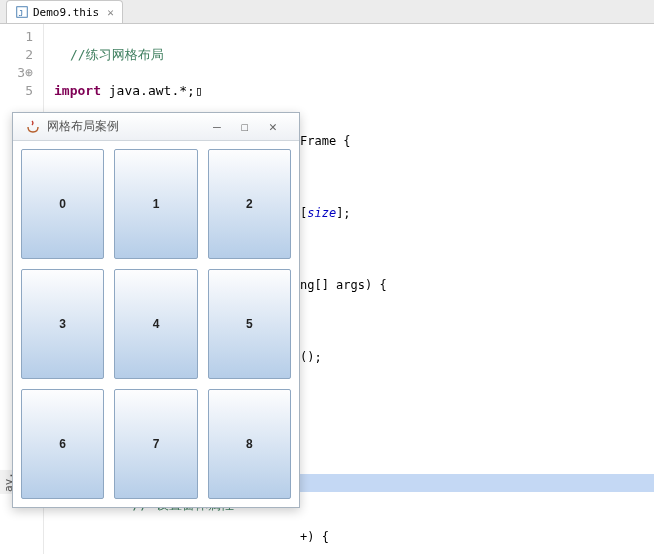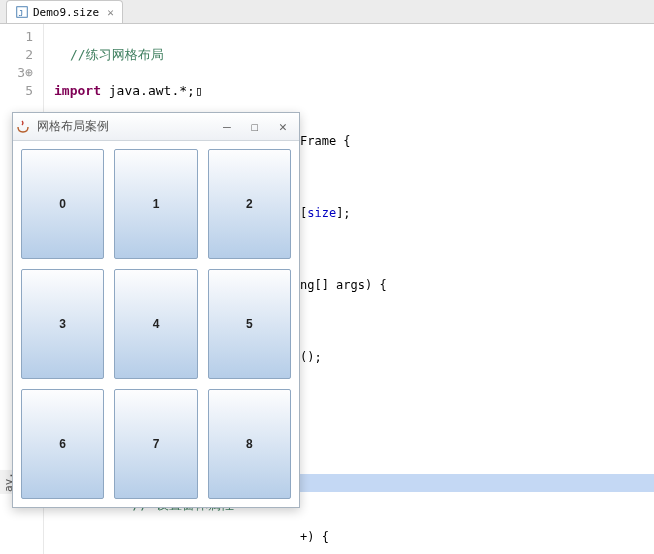--- a/index.html
+++ b/index.html
@@ -51,40 +51,40 @@
   text-align: center;
 }
 .code {
   padding: 4px 0 4px 10px;
   line-height: 18px;
   white-space: pre;
   color: #000;
 }
 .kw { color: #7f0055; font-weight: bold; }
 .cm { color: #3f7f5f; margin-left: 16px; }
-.field { color: #0000c0; }
+.field { color: #0000c0; font-style: italic; }
 .partial { padding-left: 160px; }
 
 .jwin {
   position: absolute;
   top: 112px;
   left: 12px;
   width: 288px;
   height: 396px;
   background: #fff;
   border: 1px solid #a7b3bf;
   box-shadow: 0 3px 10px rgba(0,0,0,0.2);
 }
 .jtitle {
   height: 28px;
   background: linear-gradient(#ffffff, #eef1f5);
   border-bottom: 1px solid #d0d6dc;
   display: flex;
   align-items: center;
-  padding: 0 2px;
+  padding: 0 12px;
   font-size: 12px;
   color: #555;
 }
 .jtitle .spacer { flex: 1; }
 .jtitle .winbtn {
   width: 28px;
   text-align: center;
   color: #666;
   font-size: 13px;
 }
@@ -126,21 +126,21 @@
 <body>
 
 <div class="tab-bar">
   <div class="tab">
     <span class="tab-icon">
       <svg viewBox="0 0 16 16">
           <rect x="2" y="2" width="12" height="12" fill="#fff" stroke="#3973ac"></rect>
           <text x="4" y="12" font-size="9" fill="#3973ac">J</text>
         </svg>
     </span>
-    <span>Demo9.size</span>
+    <span>Demo9.this</span>
     <span class="close-x">✕</span>
   </div>
 </div>
 
 <div class="editor">
   <div class="gutter">
     <div>1</div>
     <div>2</div>
     <div><span>3</span><span>⊕</span></div>
     <div>5</div>

